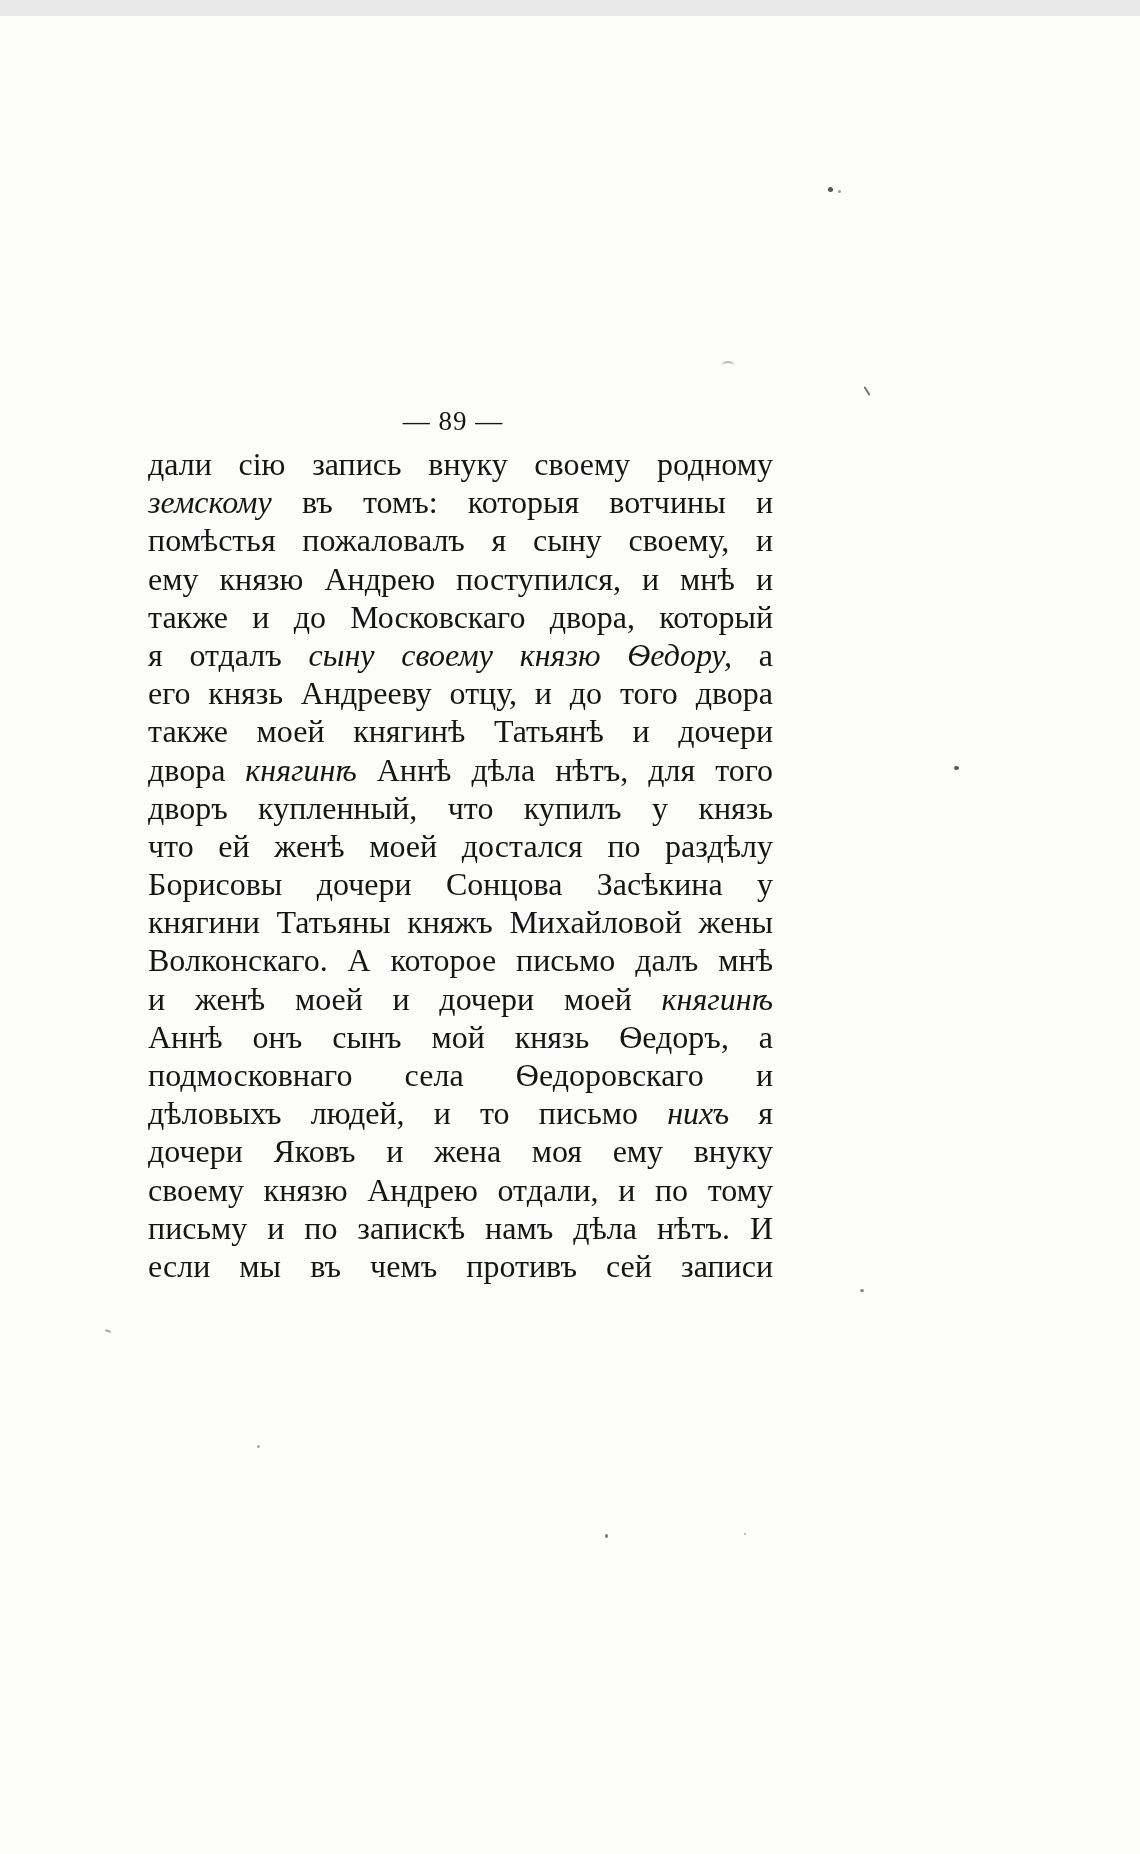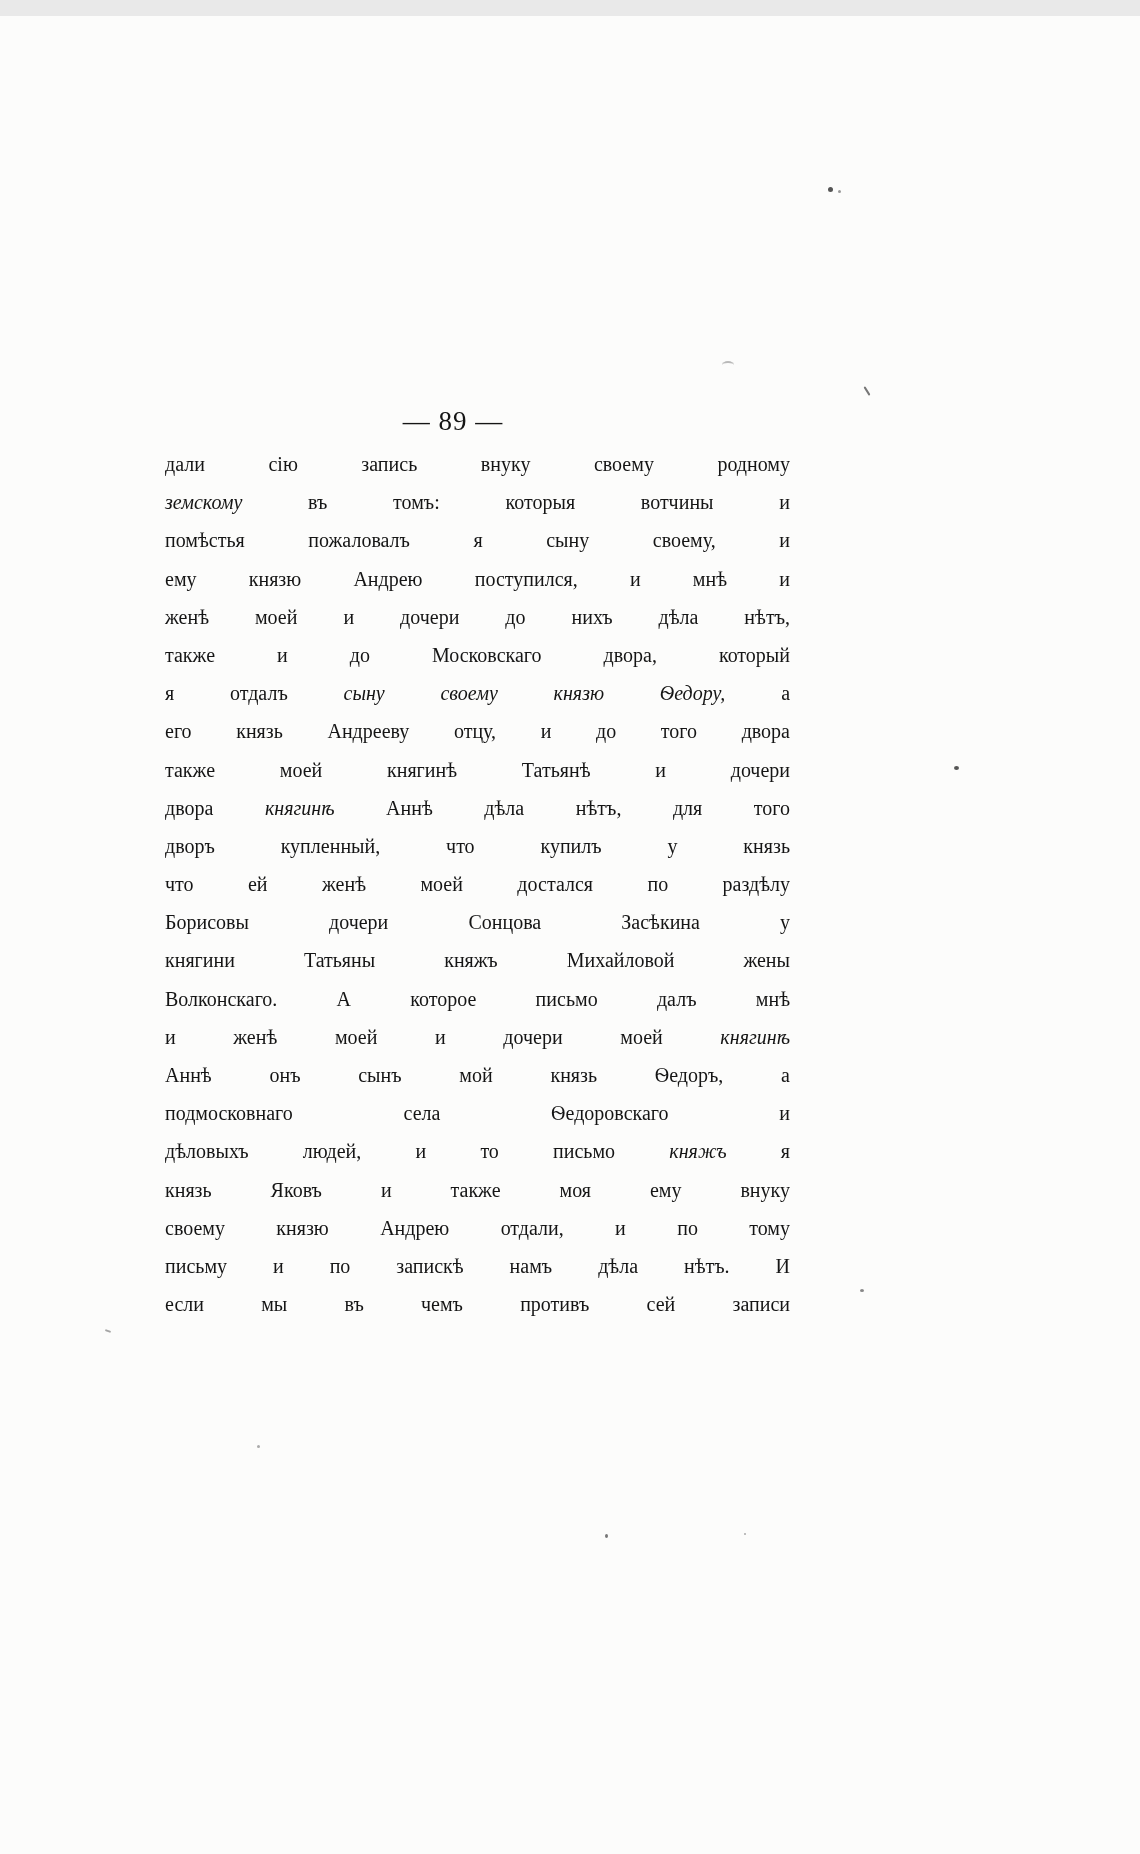--- a/index.html
+++ b/index.html
@@ -23,23 +23,23 @@
     width: 576px;
     text-align: center;
     font-size: 27px;
     letter-spacing: 1px;
     white-space: pre;
   }
 
   .text-block {
     position: absolute;
     top: 429px;
-    left: 165px;
+    left: 148px;
     width: 625px;
-    font-size: 20px;
+    font-size: 32px;
     line-height: 38.2px;
     text-align: justify;
   }
 
   .line {
     text-align: justify;
     text-align-last: justify;
     height: 38.2px;
     overflow: visible;
   }
@@ -62,36 +62,35 @@
 
 <div class="page" style="--paper: #fcfcfb; --ink: #151515;">
 
   <div class="page-number">— 89 —</div>
 
   <div class="text-block">
       <div class="line"><span>дали сію запись внуку своему родному</span></div>
       <div class="line"><span class="it">земскому</span> <span>въ томъ: которыя вотчины и</span></div>
       <div class="line"><span>помѣстья пожаловалъ я сыну своему, и</span></div>
       <div class="line"><span>ему князю Андрею поступился, и мнѣ и</span></div>
-      <div class="line"><span>женѣ моей и дочери до нихъ дѣла нѣтъ,</span></div>
       <div class="line"><span>также и до Московскаго двора, который</span></div>
       <div class="line"><span>я отдалъ</span> <span class="it">сыну своему князю Ѳедору,</span> <span>а</span></div>
       <div class="line"><span>его князь Андрееву отцу, и до того двора</span></div>
       <div class="line"><span>также моей княгинѣ Татьянѣ и дочери</span></div>
       <div class="line"><span>двора</span> <span class="it">княгинѣ</span> <span>Аннѣ дѣла нѣтъ, для того</span></div>
       <div class="line"><span>дворъ купленный, что купилъ у князь</span></div>
       <div class="line"><span>что ей женѣ моей достался по раздѣлу</span></div>
       <div class="line"><span>Борисовы дочери Сонцова Засѣкина у</span></div>
       <div class="line"><span>княгини Татьяны княжъ Михайловой жены</span></div>
       <div class="line"><span>Волконскаго. А которое письмо далъ мнѣ</span></div>
       <div class="line"><span>и женѣ моей и дочери моей</span> <span class="it">княгинѣ</span></div>
       <div class="line"><span>Аннѣ онъ сынъ мой князь Ѳедоръ, а</span></div>
       <div class="line"><span>подмосковнаго села Ѳедоровскаго и</span></div>
-      <div class="line"><span>дѣловыхъ людей, и то письмо</span> <span class="it">княжъ</span> <span>я</span></div>
-      <div class="line"><span>князь Яковъ и также моя ему внуку</span></div>
+      <div class="line"><span>дѣловыхъ людей, и то письмо</span> <span class="it">нихъ</span> <span>я</span></div>
+      <div class="line"><span>дочери Яковъ и жена моя ему внуку</span></div>
       <div class="line"><span>своему князю Андрею отдали, и по тому</span></div>
       <div class="line"><span>письму и по запискѣ намъ дѣла нѣтъ. И</span></div>
       <div class="line"><span>если мы въ чемъ противъ сей записи</span></div>
     </div>
 
   <div class="speck" style="left:828px; top:171px; width:5px; height:5px;"></div>
   <div class="speck" style="left:838px; top:174px; width:3px; height:3px; background:#999;"></div>
   <div class="curve" style="left:722px; top:345px;"></div>
   <div class="tick" style="left:866px; top:370px; width:2px; height:10px; transform:rotate(-32deg);"></div>
   <div class="speck" style="left:954px; top:750px; width:5px; height:4px;"></div>

